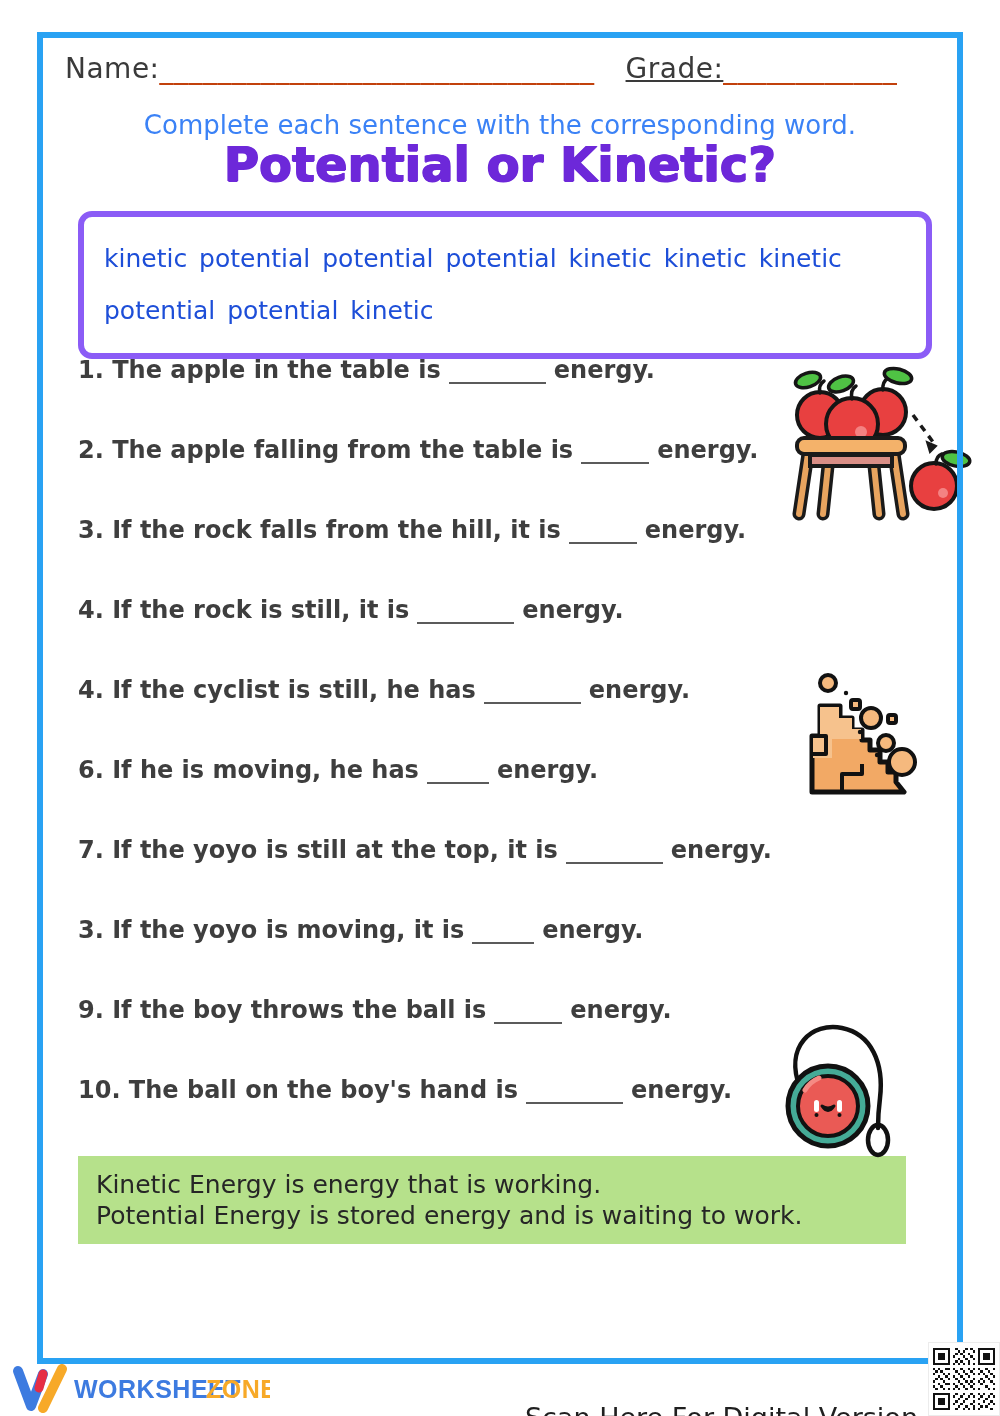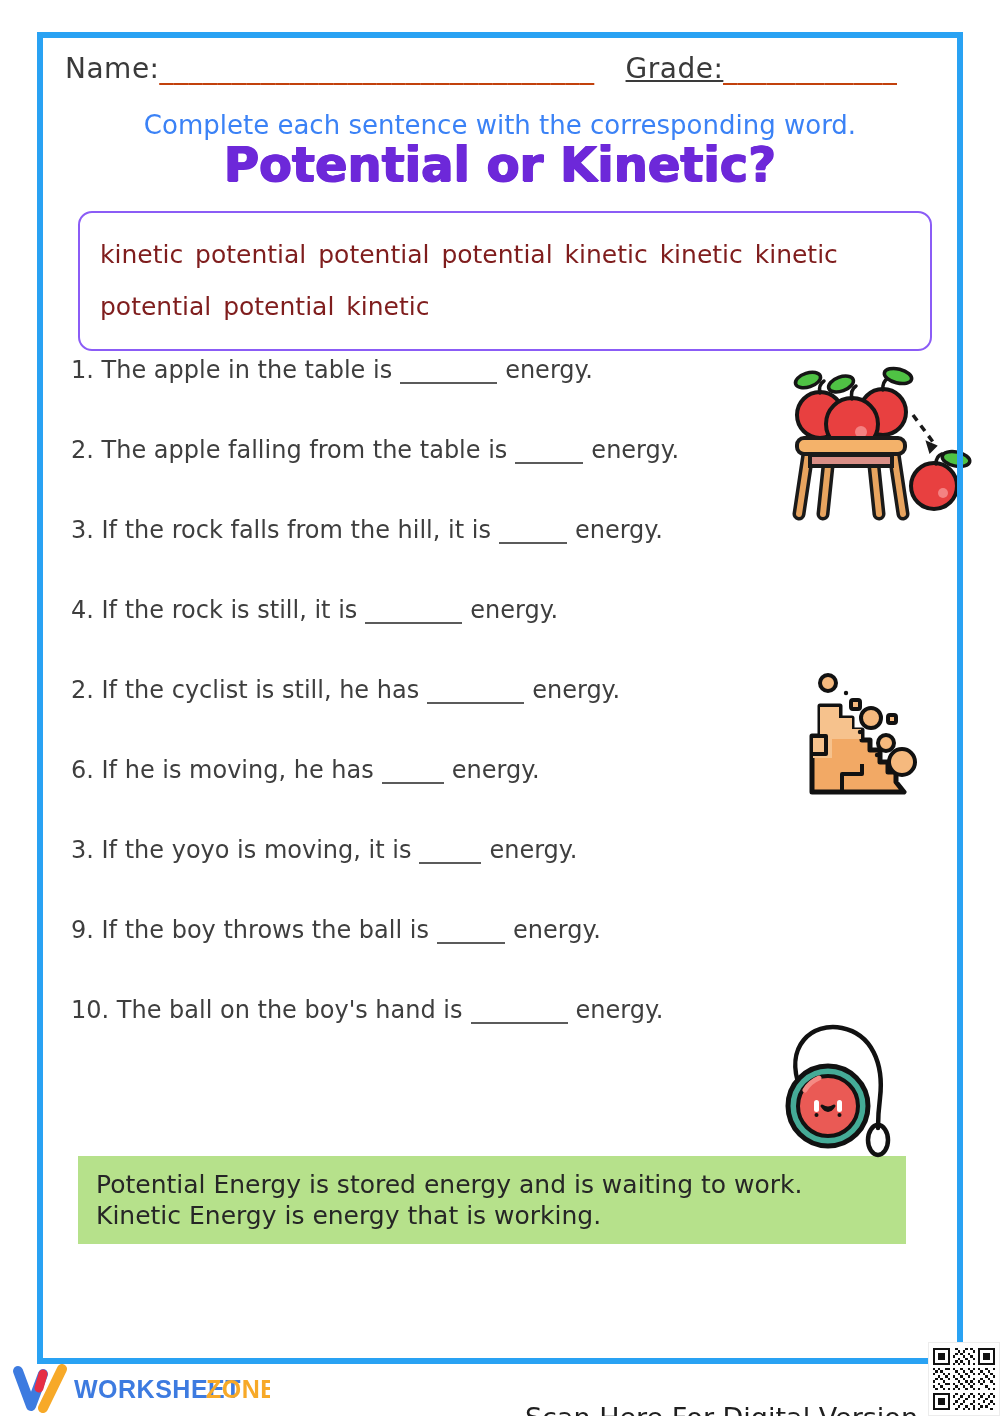--- a/index.html
+++ b/index.html
@@ -10,24 +10,24 @@
   .name-row{position:absolute;left:65px;top:52px;font-size:28px;color:#3a3a3a;
             white-space:nowrap;z-index:2;letter-spacing:0.5px;}
   .fill-line{color:#c2410c;}
   .grade-label{margin-left:31px;text-decoration:underline;}
   .instruction{position:absolute;left:0;top:110px;width:1000px;text-align:center;
                font-size:26px;color:#3b82f6;z-index:2;}
   .title{position:absolute;left:0;top:136px;width:1000px;text-align:center;
          font-size:48px;font-weight:bold;color:#6d28d9;z-index:2;
          text-shadow:0.8px 0 currentColor,-0.8px 0 currentColor,0 0.5px currentColor;}
   .word-bank{position:absolute;left:78px;top:211px;width:854px;box-sizing:border-box;
-             border:2px solid #8b5cf6;border-radius:14px;padding:16px 20px;z-index:2;
-             font-size:25px;color:#7f1d1d;}
+             border:6px solid #8b5cf6;border-radius:14px;padding:16px 20px;z-index:2;
+             font-size:25px;color:#1d4ed8;}
   .word-bank .wb-line{line-height:52px;white-space:nowrap;word-spacing:4px;}
-  .questions{position:absolute;left:71px;top:352px;width:760px;z-index:2;}
+  .questions{position:absolute;left:78px;top:352px;width:760px;z-index:2;font-weight:bold;}
   .q{font-size:24px;line-height:30px;color:#3e3e3e;margin-bottom:47px;white-space:nowrap;}
   .blank{display:inline-block;border-bottom:2px solid #5b5b5b;height:24px;
          position:relative;top:6px;margin:0 8px;}
   .blank.long{width:97px;}
   .blank.short{width:68px;}
   .blank.q6{width:62px;}
   .illus{position:absolute;z-index:3;}
   .note{position:absolute;left:78px;top:1156px;width:828px;box-sizing:border-box;
         background:#b6e18b;padding:13px 18px;z-index:2;font-size:25px;line-height:31px;
         color:#262626;}
@@ -53,22 +53,23 @@
   <div class="word-bank">
     <div class="wb-line">kinetic potential potential potential kinetic kinetic kinetic</div>
     <div class="wb-line">potential potential kinetic</div>
   </div>
 
   <div class="questions">
     <div class="q"><span>1. The apple in the table is</span><span class="blank long"></span><span>energy.</span></div>
     <div class="q"><span>2. The apple falling from the table is</span><span class="blank short"></span><span>energy.</span></div>
     <div class="q"><span>3. If the rock falls from the hill, it is</span><span class="blank short"></span><span>energy.</span></div>
     <div class="q"><span>4. If the rock is still, it is</span><span class="blank long"></span><span>energy.</span></div>
-    <div class="q"><span>2. If the cyclist is still, he has</span><span class="blank long"></span><span>energy.</span></div>
+    <div class="q"><span>4. If the cyclist is still, he has</span><span class="blank long"></span><span>energy.</span></div>
     <div class="q"><span>6. If he is moving, he has</span><span class="blank short q6"></span><span>energy.</span></div>
+    <div class="q"><span>7. If the yoyo is still at the top, it is</span><span class="blank long"></span><span>energy.</span></div>
     <div class="q"><span>3. If the yoyo is moving, it is</span><span class="blank short q6"></span><span>energy.</span></div>
     <div class="q"><span>9. If the boy throws the ball is</span><span class="blank short"></span><span>energy.</span></div>
     <div class="q"><span>10. The ball on the boy's hand is</span><span class="blank long"></span><span>energy.</span></div>
   </div>
 
   <svg class="illus" style="left:786px;top:362px;" width="195" height="162" viewBox="0 0 195 162">
 
     <g stroke-linecap="round">
       <line x1="22" y1="92" x2="13" y2="152" stroke="#1a1a1a" stroke-width="13"></line>
       <line x1="22" y1="92" x2="13" y2="152" stroke="#e8a45f" stroke-width="6"></line>
@@ -131,22 +132,22 @@
     <circle cx="56" cy="90" r="30" fill="#ea5a55" stroke="#111" stroke-width="4"></circle>
     <path d="M33,74 a30,30 0 0 1 14,-12" fill="none" stroke="#f58a83" stroke-width="5" stroke-linecap="round"></path>
     <rect x="42" y="84" width="5" height="12" rx="2.5" fill="#fff"></rect>
     <rect x="65" y="84" width="5" height="12" rx="2.5" fill="#fff"></rect>
     <circle cx="44.5" cy="99" r="2" fill="#111"></circle>
     <circle cx="67.5" cy="99" r="2" fill="#111"></circle>
     <path d="M50,90 q6,9 12,0 q-6,4 -12,0 z" fill="#111" stroke="#111" stroke-width="3" stroke-linejoin="round"></path>
   </svg>
 
   <div class="note">
+    <div>Kinetic Energy is energy that is working.</div>
     <div>Potential Energy is stored energy and is waiting to work.</div>
-    <div>Kinetic Energy is energy that is working.</div>
   </div>
 
   <svg class="footer-logo" width="260" height="50" viewBox="0 0 260 50">
     <g>
       <path d="M8,7 L21,42 L33,10" fill="none" stroke="#3d7be0" stroke-width="10" stroke-linecap="round" stroke-linejoin="round"></path>
       <path d="M33,10 L29,24" fill="none" stroke="#e62e45" stroke-width="9" stroke-linecap="round"></path>
       <path d="M52,5 L33,44" fill="none" stroke="#f7a928" stroke-width="10" stroke-linecap="round"></path>
     </g>
     <text x="64" y="34" font-family="Liberation Sans, sans-serif" font-size="25" font-weight="bold" fill="#3d7be0" letter-spacing="0.5">WORKSHEET</text>
     <text x="196" y="34" font-family="Liberation Sans, sans-serif" font-size="25" font-weight="bold" fill="#f7a928" letter-spacing="0.5">ZONE</text>

